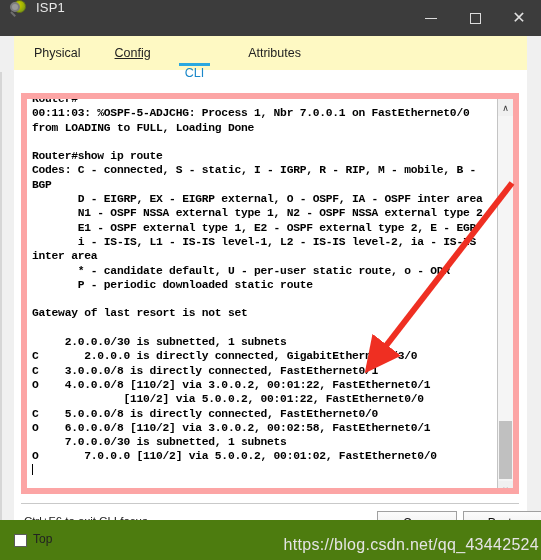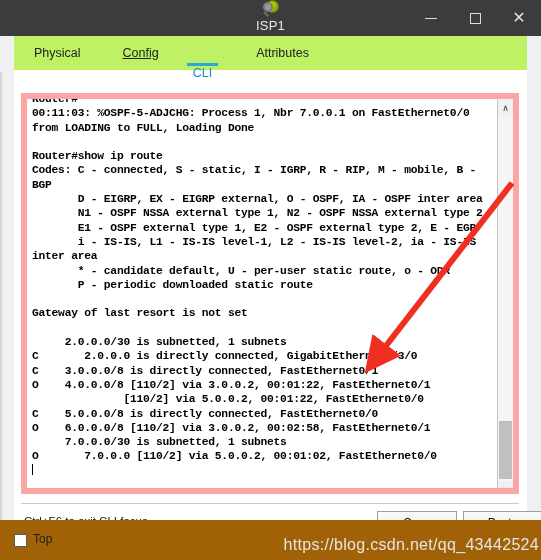--- a/index.html
+++ b/index.html
@@ -10,21 +10,21 @@
     -webkit-font-smoothing:antialiased;
   }
   .window{
     position:absolute;left:0;top:0;width:541px;height:560px;
     background:#f0f0f0;
   }
   
   .titlebar{
     position:absolute;left:0;top:0;width:541px;height:36px;
     background:#3c3c3c;
-    display:flex;align-items:center;flex-direction:column;
+    display:flex;
   }
   .app-icon{
     width:18px;height:18px;margin-left:10px;margin-right:8px;
     position:relative;flex:none;
   }
   .app-icon .globe{
     position:absolute;left:3px;top:0px;width:13px;height:13px;border-radius:50%;
     background:radial-gradient(circle at 35% 35%, #c9d400 0%, #a8b500 45%, #5d8b2a 100%);
     border:1px solid #6b7a12;box-sizing:border-box;
   }
@@ -53,30 +53,30 @@
     background:#f0f0f0;
   }
   .panel{
     position:absolute;left:14px;top:0px;width:513px;height:484px;
     background:#ffffff;
   }
   
   .tabs{
     position:absolute;left:0;top:0;height:34px;width:513px;
     display:flex;align-items:center;
-    background:#bef264;
+    background:#fef9c3;
   }
   .tab{
     position:relative;height:34px;display:flex;align-items:center;
     padding:0 0;margin:0;font-size:12.5px;color:#222;
     background:transparent;
   }
   .tab span.lbl{display:block;padding:0 2px;}
   .tab.t1{margin-left:18px;}
-  .tab.t2{margin-left:38px;text-decoration:underline;}
+  .tab.t2{margin-left:30px;text-decoration:underline;}
   .tab.t3{margin-left:30px;}
   .tab.t4{margin-left:40px;}
   .tab.active span.lbl{color:#1a87c9;margin-top:40px;}
   .tab.active .underline{
     position:absolute;left:-4px;right:-4px;bottom:4px;height:3px;background:#29a8e0;
   }
   
   .cli-header{
     position:absolute;left:0;top:36px;width:513px;height:20px;
     display:flex;align-items:center;justify-content:center;
@@ -127,21 +127,21 @@
     background:linear-gradient(#fbfbfb,#ebebeb);
     border:1px solid #a0a0a0;box-sizing:border-box;
     font-size:12px;color:#111;
     display:flex;align-items:center;justify-content:center;
     font-family:"Liberation Sans", sans-serif;
   }
   .btn.copy{left:363px;}
   .btn.paste{left:449px;}
   
   .footer{
-    position:absolute;left:0;top:484px;width:541px;height:40px;background:#a16207;
+    position:absolute;left:0;top:484px;width:541px;height:40px;background:#4d7c0f;
   }
   .chk{
     position:absolute;left:14px;top:14px;width:13px;height:13px;
     border:1px solid #5a5a5a;background:#fff;box-sizing:border-box;
   }
   .chk-lbl{
     position:absolute;left:33px;top:12px;font-size:12px;color:#222;
   }
   .watermark{
     position:absolute;right:2px;top:16px;

